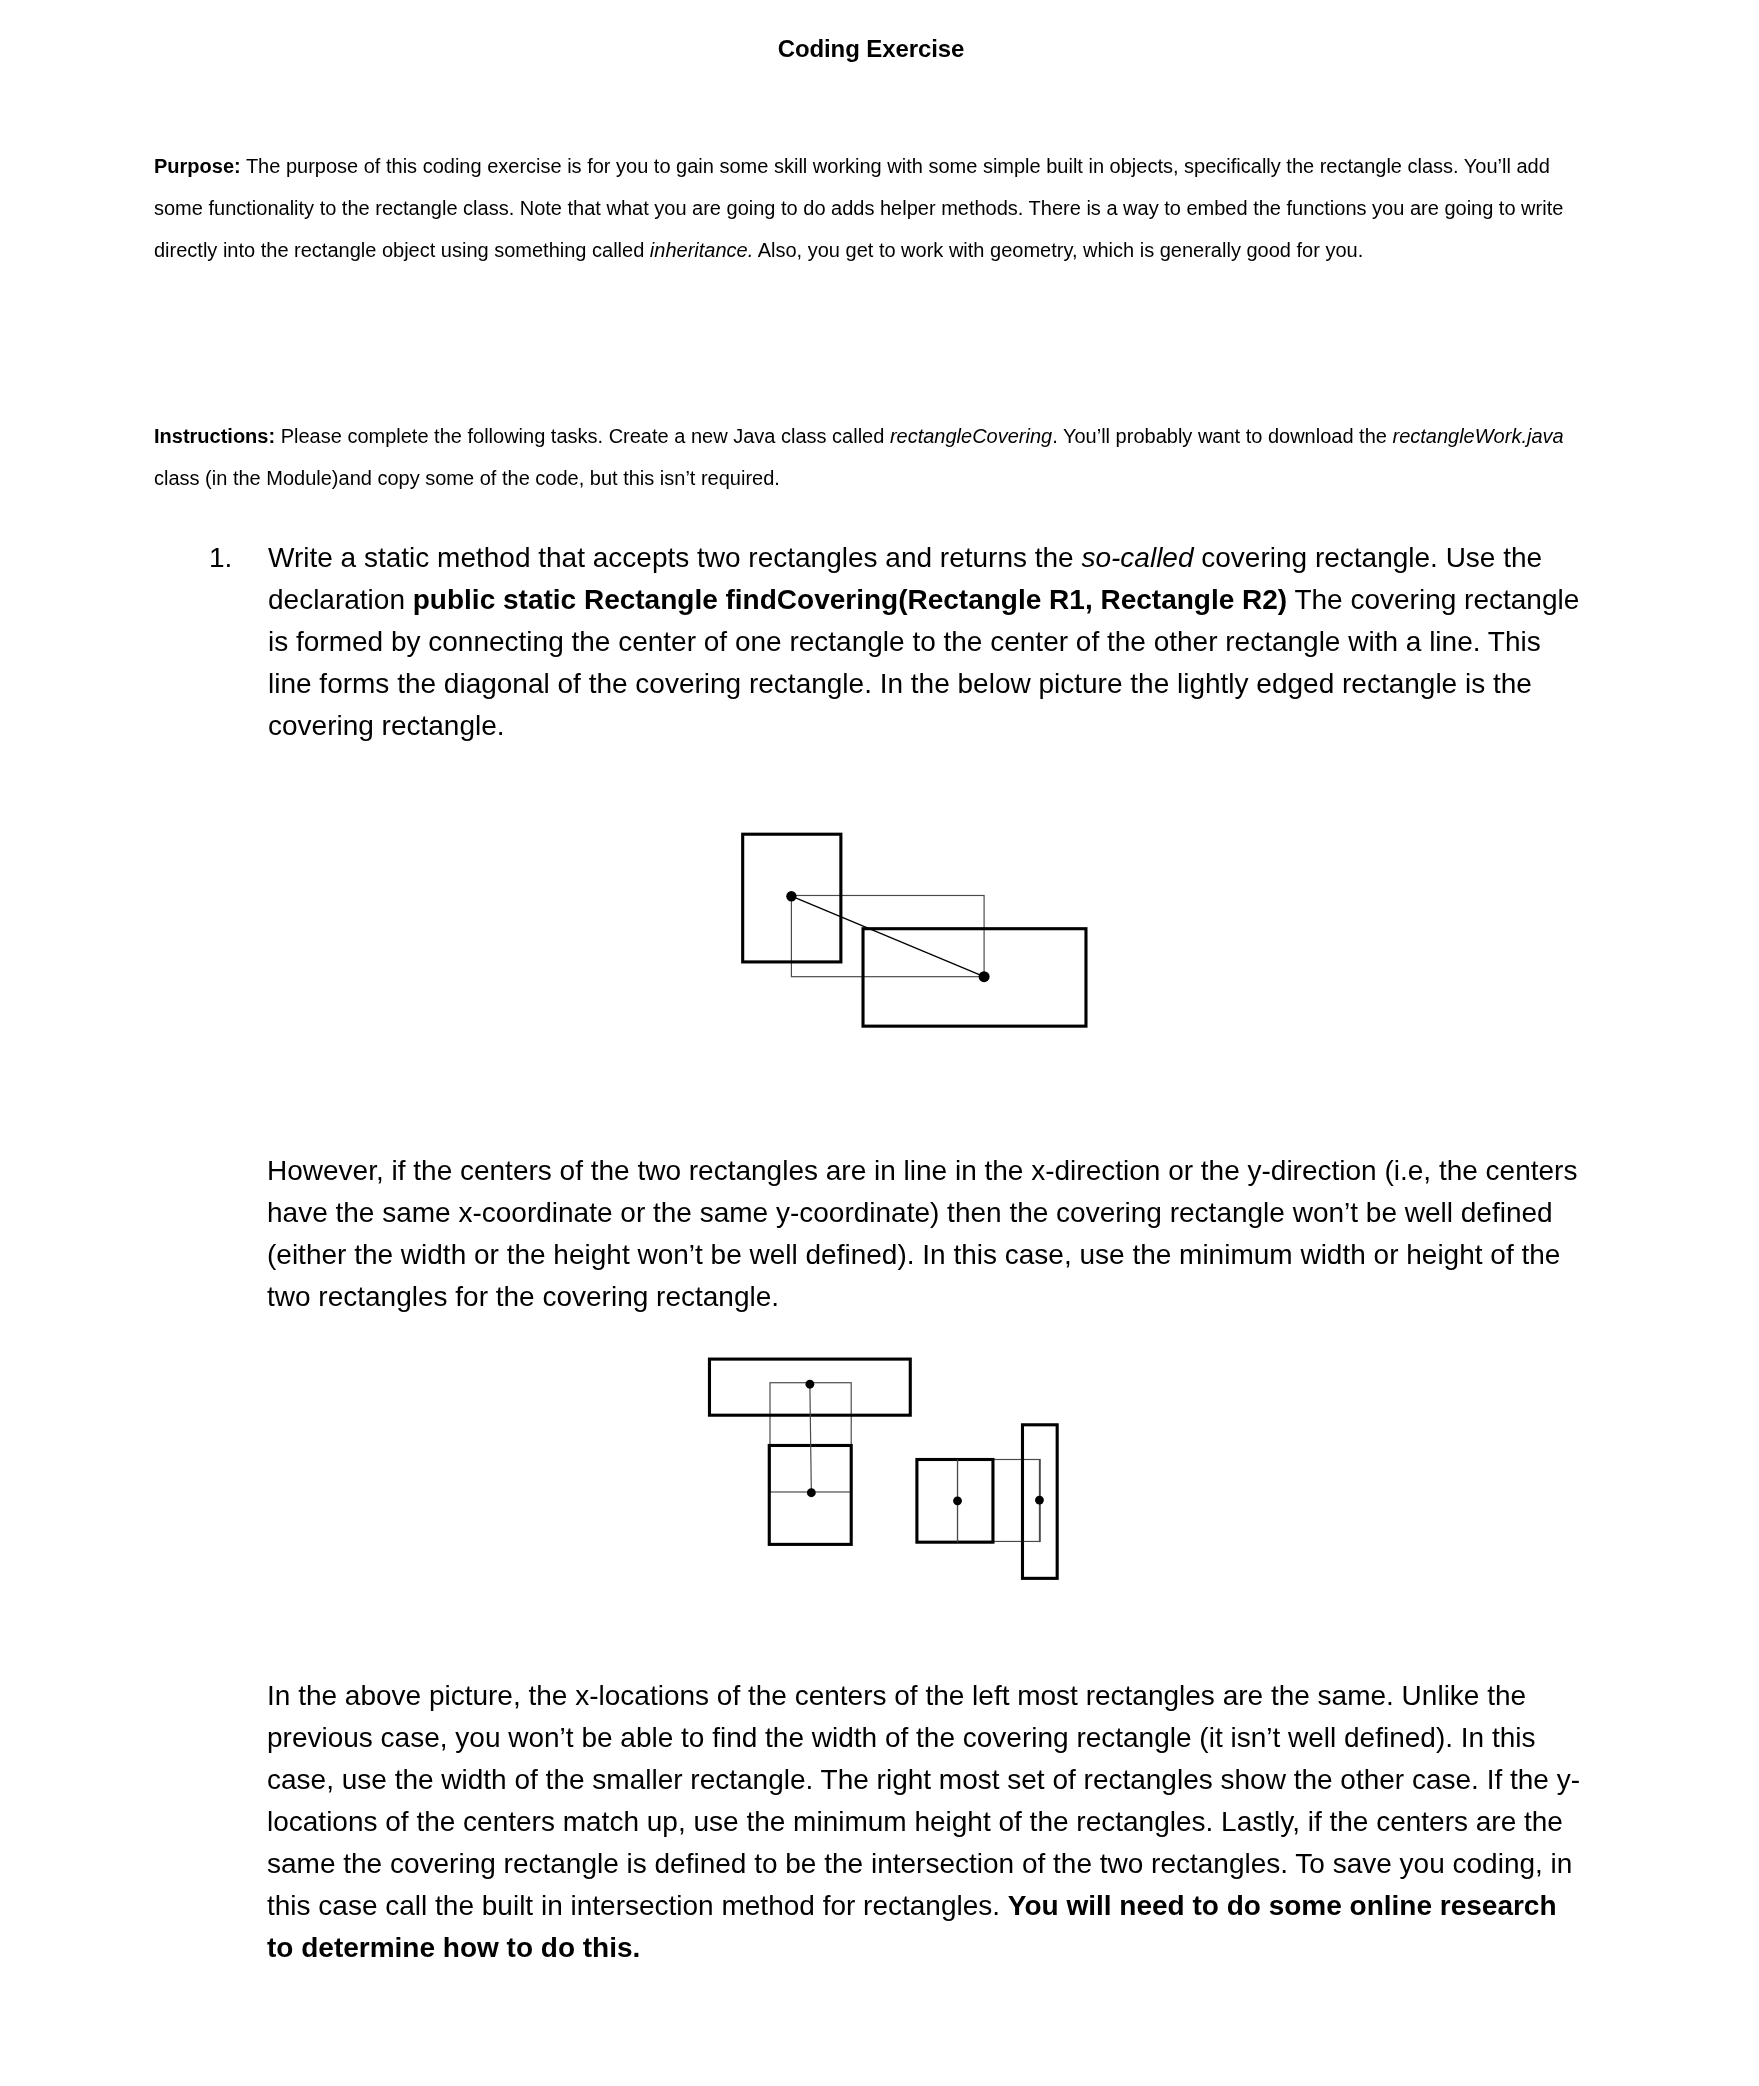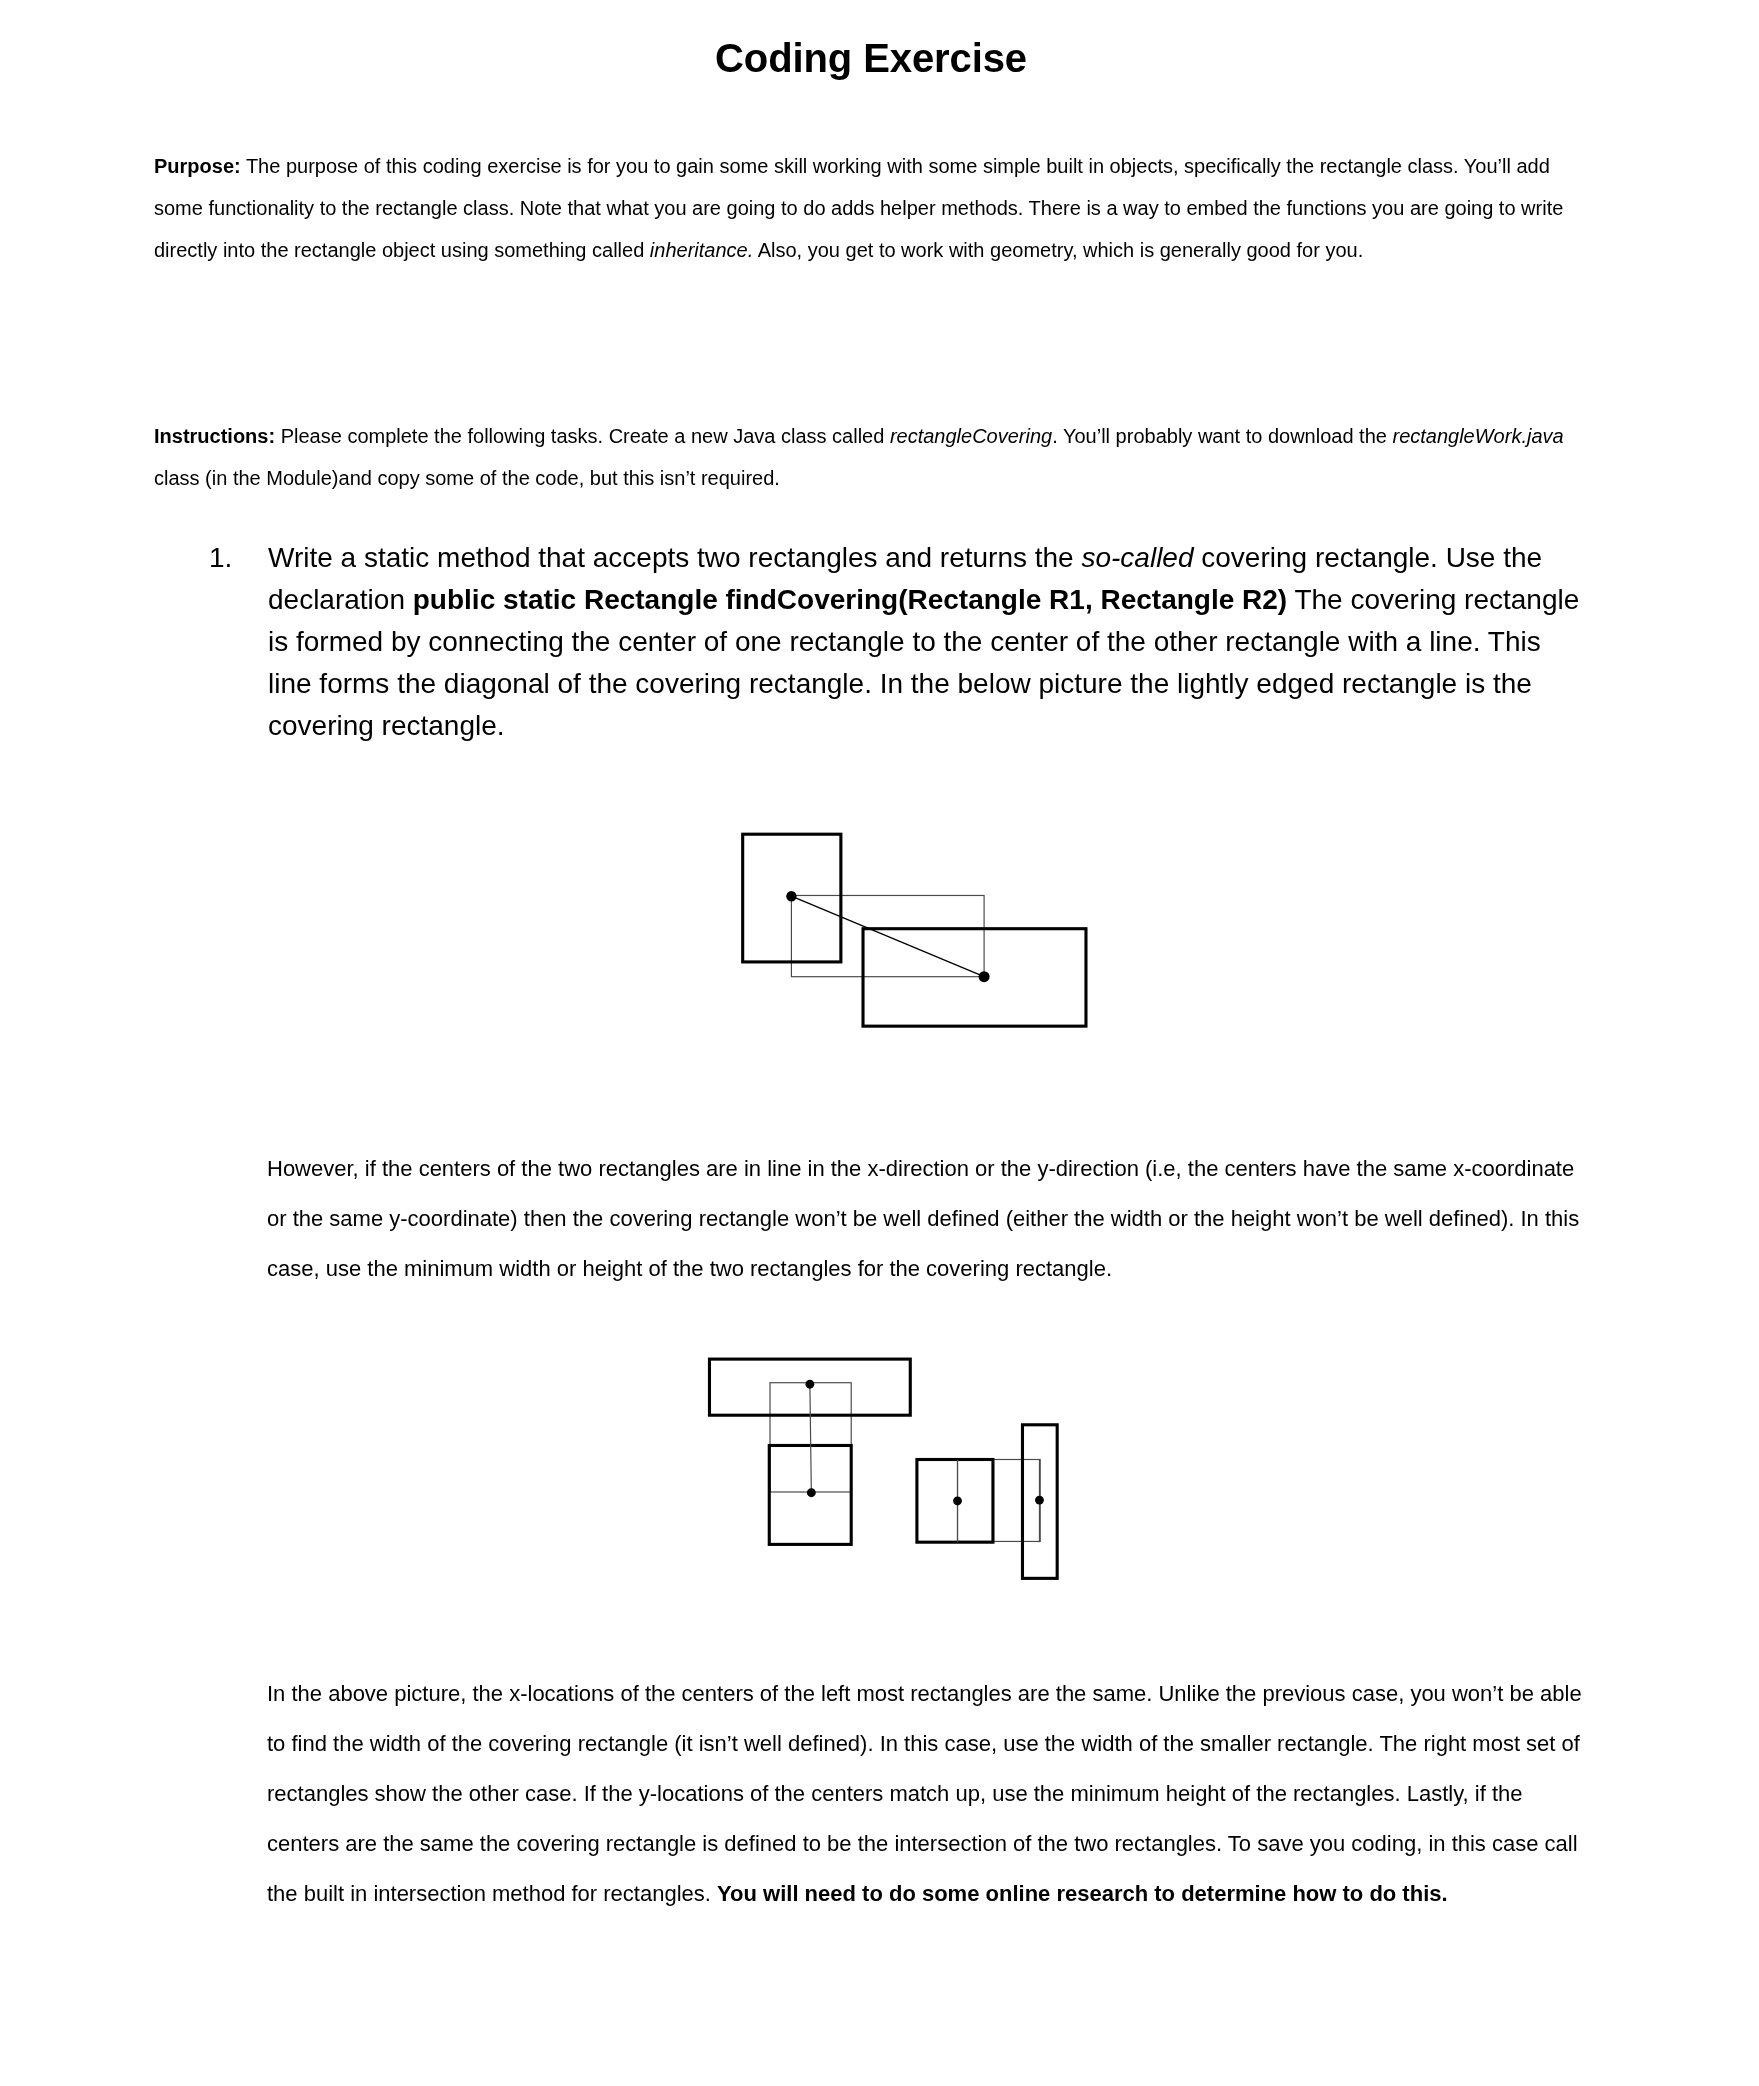--- a/index.html
+++ b/index.html
@@ -21,21 +21,21 @@
     width: 1760px;
     height: 2087px;
     background: #ffffff;
   }
   .doc-title {
     position: absolute;
     left: 154px;
     top: 35px;
     width: 1434px;
     text-align: center;
-    font-size: 40px;
+    font-size: 24px;
     font-weight: bold;
     line-height: 1.15;
     letter-spacing: -0.1px;
   }
   .para {
     position: absolute;
     left: 154px;
     width: 1436px;
     font-size: 20px;
     line-height: 42px;
@@ -61,22 +61,22 @@
     top: 0;
     width: 44px;
     text-align: left;
   }
   .li-1 { top: 537px; }
 
   .sub-para {
     position: absolute;
     left: 267px;
     width: 1321px;
-    font-size: 22px;
-    line-height: 50px;
+    font-size: 28px;
+    line-height: 42px;
   }
   .sub-para-a { top: 1122px; }
   .sub-para-b { top: 1647px; }
 
   b, strong { font-weight: bold; }
   i, em { font-style: italic; }
 
   .figure {
     position: absolute;
   }

